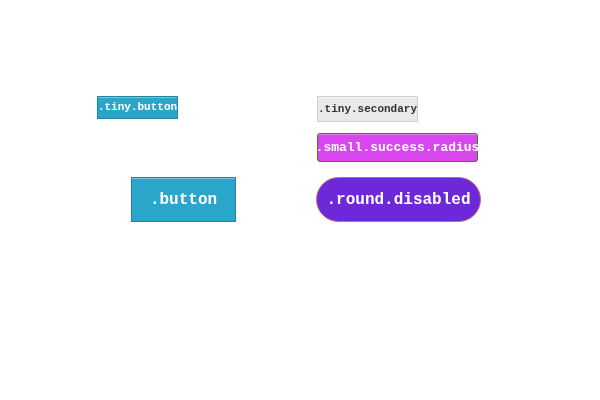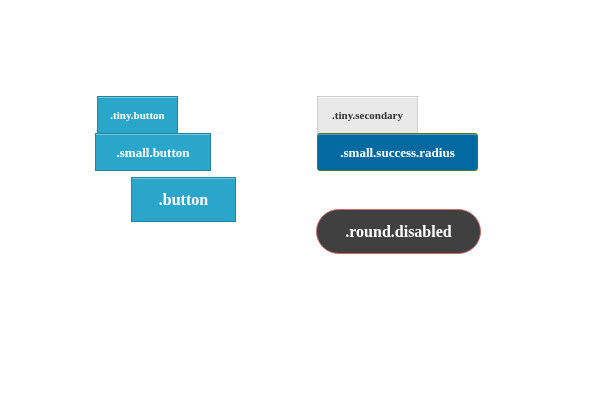--- a/index.html
+++ b/index.html
@@ -13,73 +13,71 @@
     position: relative;
     width: 600px;
     height: 400px;
     background: #ffffff;
   }
   .btn {
     position: absolute;
     display: flex;
     align-items: center;
     justify-content: center;
-    font-family: Liberation Serif, serif;
+    font-family: Liberation Mono, monospace;
     font-weight: bold;
     border: 1px solid transparent;
     cursor: pointer;
     line-height: 1;
     white-space: nowrap;
-    padding: 18px;
+    padding: 10px;
   }
   
   .btn-primary {
     background: #2ba6cb;
     border-color: #2284a1;
     color: #ffffff;
     box-shadow: inset 0 1px 0 rgba(255,255,255,0.35);
   }
   .btn-secondary {
     background: #e9e9e9;
     border-color: #d0d0d0;
     color: #333333;
     box-shadow: inset 0 1px 0 rgba(255,255,255,0.6);
   }
   .btn-success {
-    background: #0369a1;
+    background: #d946ef;
     border-color: #457a1a;
     color: #ffffff;
     box-shadow: inset 0 1px 0 rgba(255,255,255,0.35);
   }
   .btn-disabled-alert {
-    background: #404040;
+    background: #6d28d9;
     border-color: #cf6a6a;
     color: #ffffff;
     cursor: default;
-    margin-top: 32px;
   }
   
   .pos-tiny-button          { left: 97px;  top: 96px;  width: 81px;  height: 23px; font-size: 11px; }
-  .pos-tiny-secondary       { left: 317px; top: 96px;  width: 101px; height: 33px; font-size: 11px; }
+  .pos-tiny-secondary       { left: 317px; top: 96px;  width: 101px; height: 26px; font-size: 11px; }
   .pos-small-button         { left: 95px;  top: 133px; width: 116px; height: 29px; font-size: 13px; }
   .pos-small-success-radius { left: 317px; top: 133px; width: 161px; height: 29px; font-size: 13px; border-radius: 3px; }
   .pos-button               { left: 95px;  top: 177px; width: 105px; height: 45px; font-size: 16px; margin-left: 36px; }
   .pos-round-disabled       { left: 316px; top: 177px; width: 165px; height: 45px; font-size: 16px; border-radius: 1000px; }
   .pos-large-button-expand  { left: 95px;  top: 240px; width: 409px; height: 65px; font-size: 20px; }
 </style>
 </head>
 <body>
 
 <div class="canvas">
 
   <button class="btn btn-primary pos-tiny-button">.tiny.button</button>
 
   <button class="btn btn-secondary pos-tiny-secondary">.tiny.secondary</button>
 
-  <button class="btn btn-primary pos-small-button">.small.button</button>
 
   <button class="btn btn-success pos-small-success-radius">.small.success.radius</button>
 
   <button class="btn btn-primary pos-button">.button</button>
 
   <button class="btn btn-disabled-alert pos-round-disabled" disabled="">.round.disabled</button>
 
 
 </div>
 

